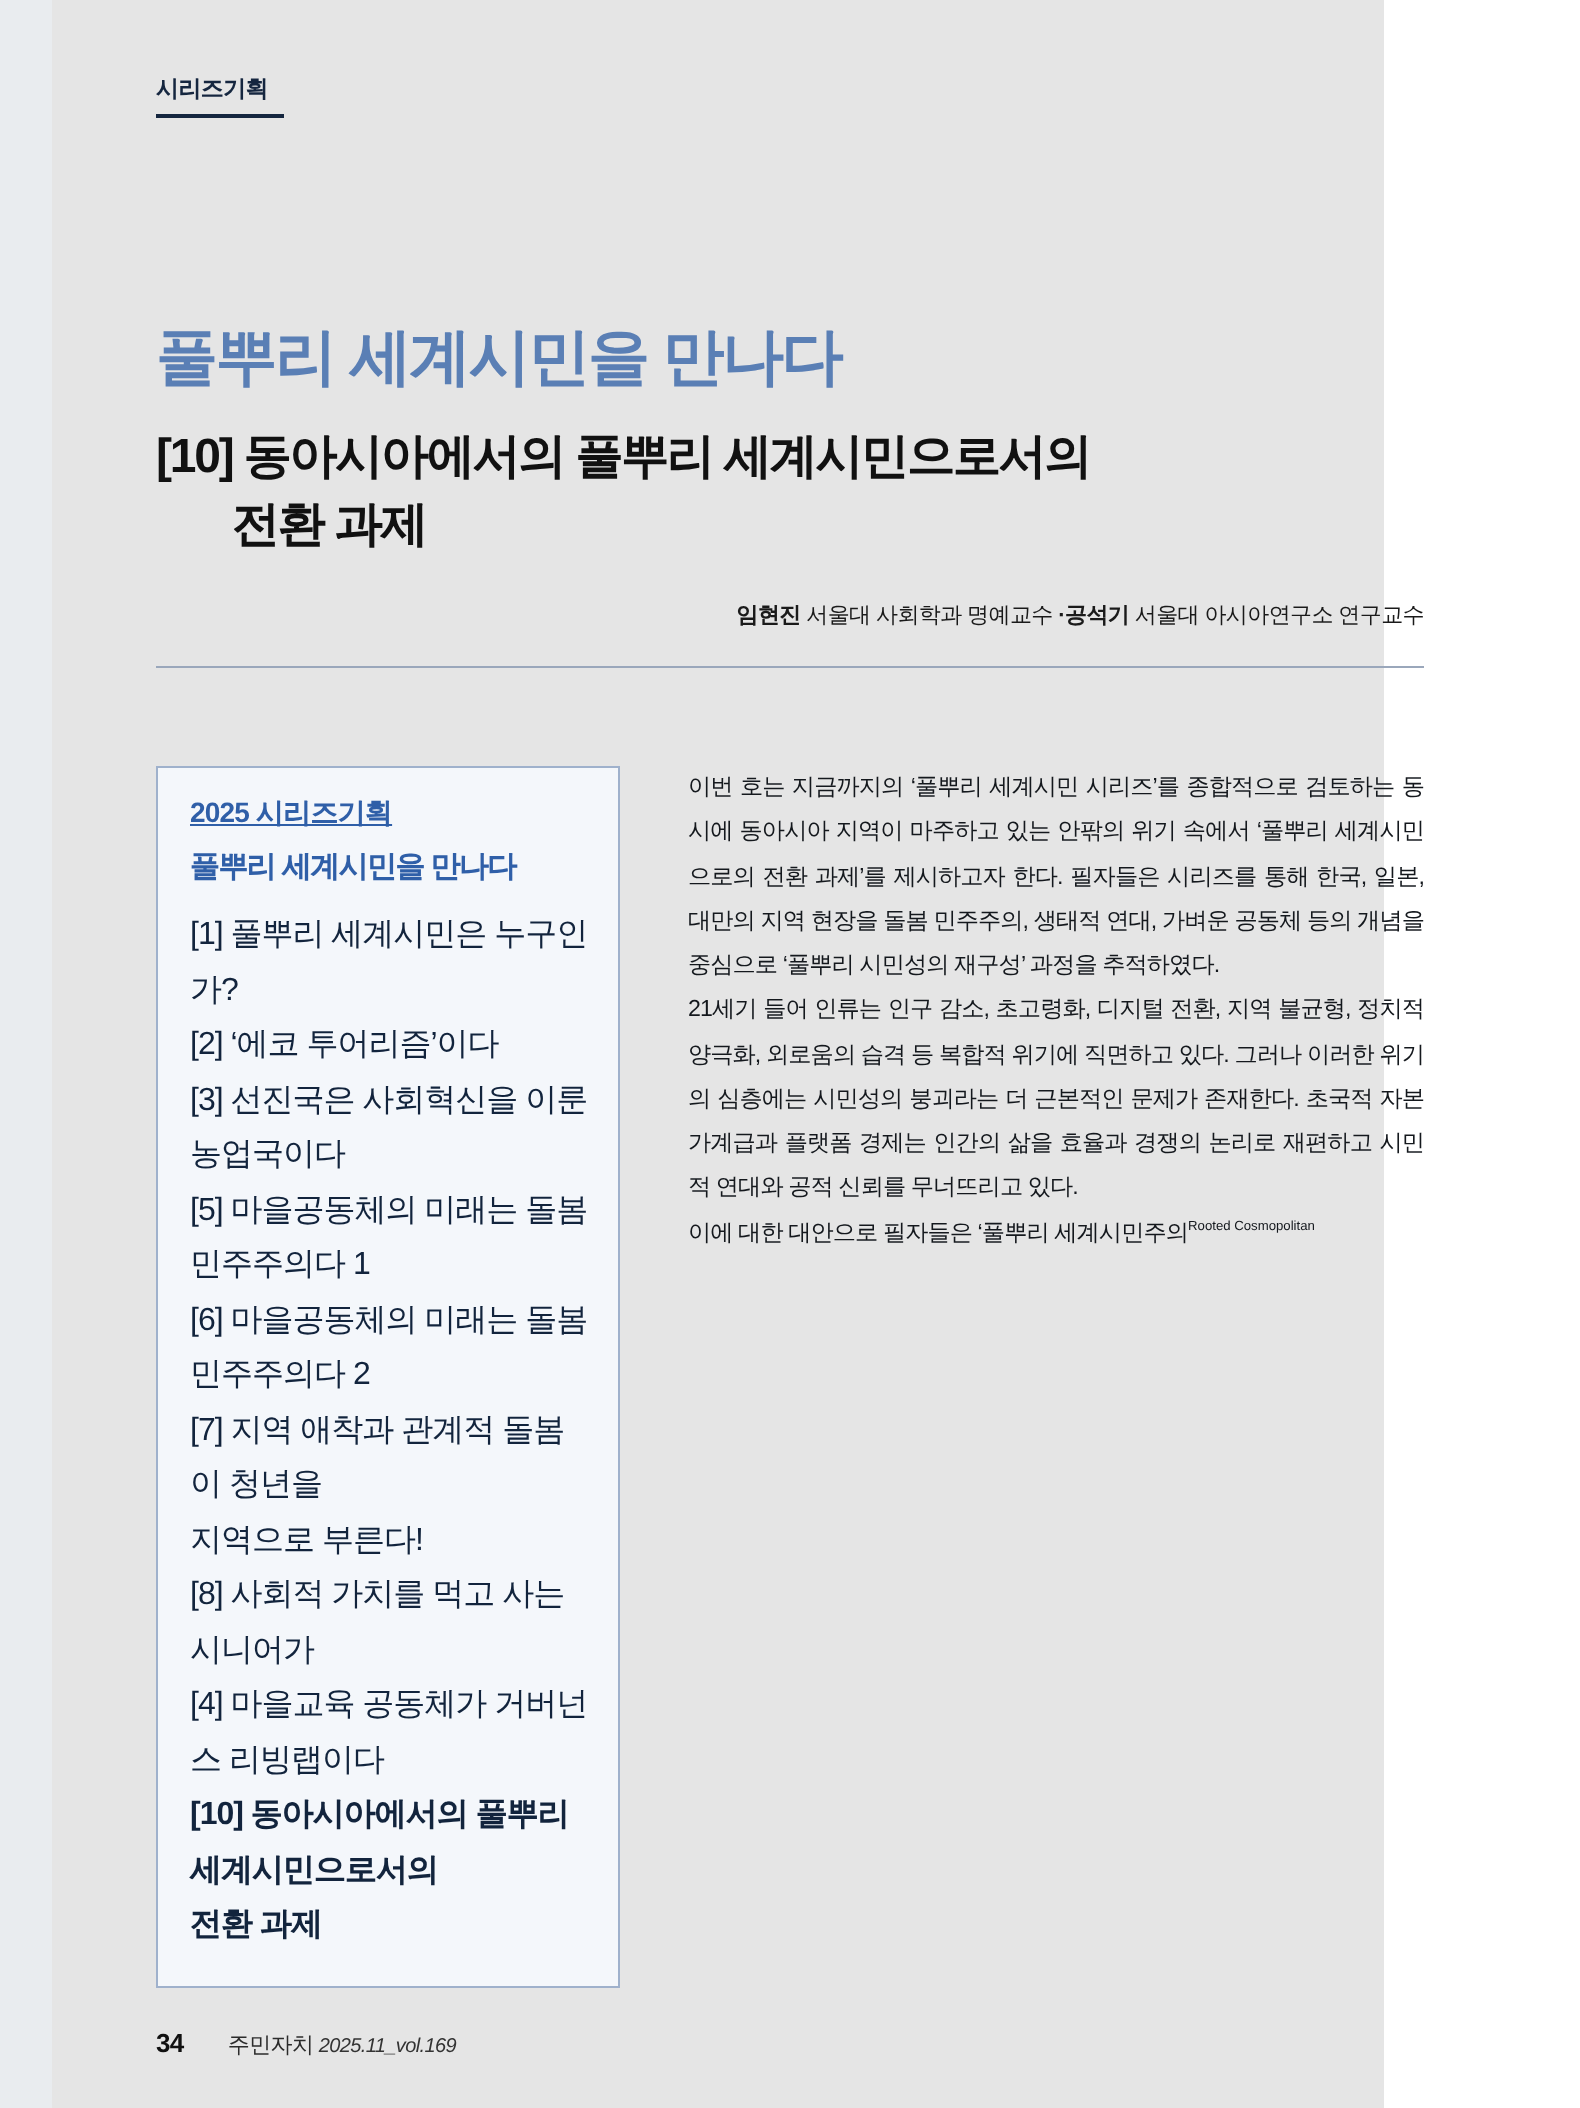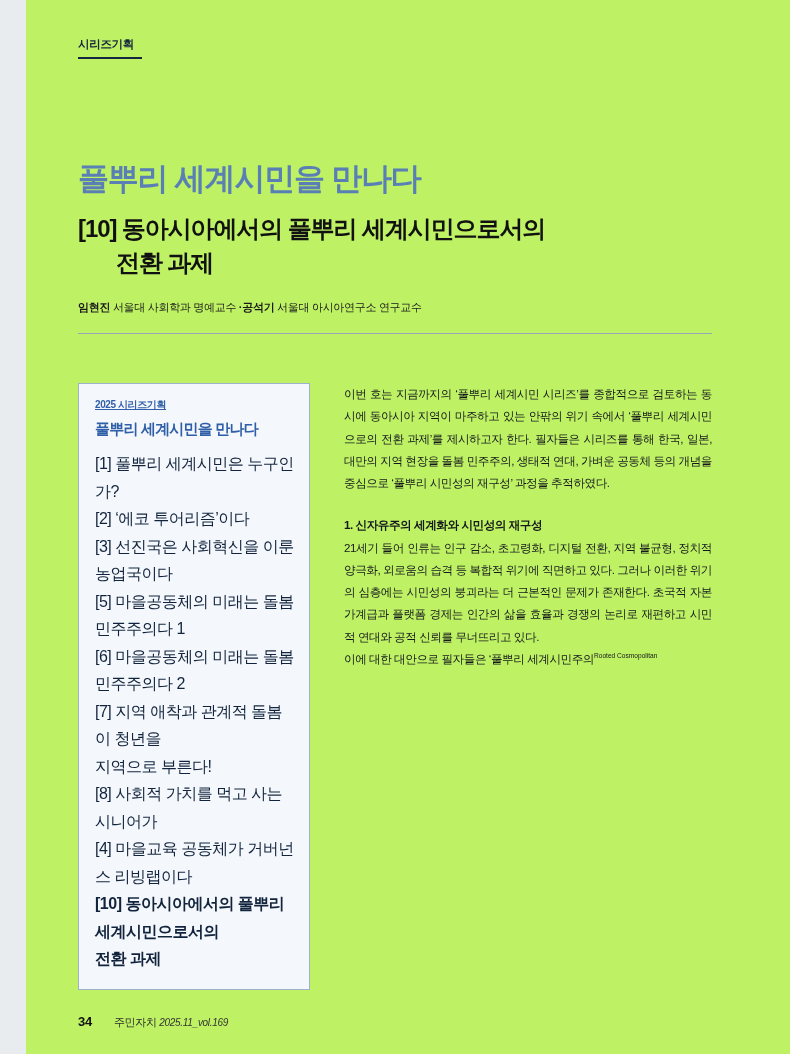--- a/index.html
+++ b/index.html
@@ -11,23 +11,23 @@
     height: 1054px;
     background: #ffffff;
     font-family: "Liberation Sans", "DejaVu Sans", sans-serif;
     color: #1a1a1a;
     position: relative;
     overflow: hidden;
   }
   .page {
     position: absolute;
     left: 0; top: 0;
-    width: 790px;
-    height: 1054px;
-    background: #bef264;
+    width: 692px;
+    height: 1054px;
+    background: #e5e5e5;
   }
   
   .left-band {
     position: absolute;
     left: 0; top: 0;
     width: 26px;
     height: 1054px;
     background: #e9ecef;
   }
   .content {
@@ -78,21 +78,21 @@
   }
   .main-title .l2 {
     display: block;
     padding-left: 38px;
   }
   .byline {
     position: absolute;
     left: 0;
     top: 300px;
     width: 634px;
-    text-align: left;
+    text-align: right;
     font-size: 11px;
     color: #1a1a1a;
     letter-spacing: -0.3px;
   }
   .byline b {
     font-weight: bold;
   }
   .byline .sep {
     font-weight: bold;
   }
@@ -110,21 +110,21 @@
     position: absolute;
     left: 0;
     top: 383px;
     width: 232px;
     box-sizing: border-box;
     border: 1px solid #9fb1cc;
     background: #f4f7fb;
     padding: 14px 14px 16px 16px;
   }
   .sidebox-year {
-    font-size: 10px;
+    font-size: 14px;
     font-weight: bold;
     color: #2f5fa8;
     text-decoration: underline;
     letter-spacing: -0.4px;
     margin-bottom: 8px;
   }
   .sidebox-title {
     font-size: 15px;
     font-weight: bold;
     color: #2f5fa8;
@@ -245,21 +245,20 @@
         <li>지역으로 부른다!</li>
         <li>[8] 사회적 가치를 먹고 사는 시니어가</li>
         <li>[4] 마을교육 공동체가 거버넌스 리빙랩이다</li>
         <li class="current">[10] 동아시아에서의 풀뿌리 세계시민으로서의</li>
         <li class="current">전환 과제</li>
       </ul>
     </div>
 
     <div class="body-col">
       <p>이번 호는 지금까지의 ‘풀뿌리 세계시민 시리즈’를 종합적으로 검토하는 동시에 동아시아 지역이 마주하고 있는 안팎의 위기 속에서 ‘풀뿌리 세계시민으로의 전환 과제’를 제시하고자 한다. 필자들은 시리즈를 통해 한국, 일본, 대만의 지역 현장을 돌봄 민주주의, 생태적 연대, 가벼운 공동체 등의 개념을 중심으로 ‘풀뿌리 시민성의 재구성’ 과정을 추적하였다.</p>
-      <p class="section-head">1. 신자유주의 세계화와 시민성의 재구성</p>
       <p>21세기 들어 인류는 인구 감소, 초고령화, 디지털 전환, 지역 불균형, 정치적 양극화, 외로움의 습격 등 복합적 위기에 직면하고 있다. 그러나 이러한 위기의 심층에는 시민성의 붕괴라는 더 근본적인 문제가 존재한다. 초국적 자본가계급과 플랫폼 경제는 인간의 삶을 효율과 경쟁의 논리로 재편하고 시민적 연대와 공적 신뢰를 무너뜨리고 있다.</p>
       <p><span>이에 대한 대안으로 필자들은 ‘풀뿌리 세계시민주의</span><span class="sup">Rooted Cosmopolitan</span></p>
     </div>
 
   </div>
 
   <div class="footer">
     <span class="pageno">34</span><span class="mag">주민자치</span>
     <span class="issue">2025.11_vol.169</span>
   </div>

